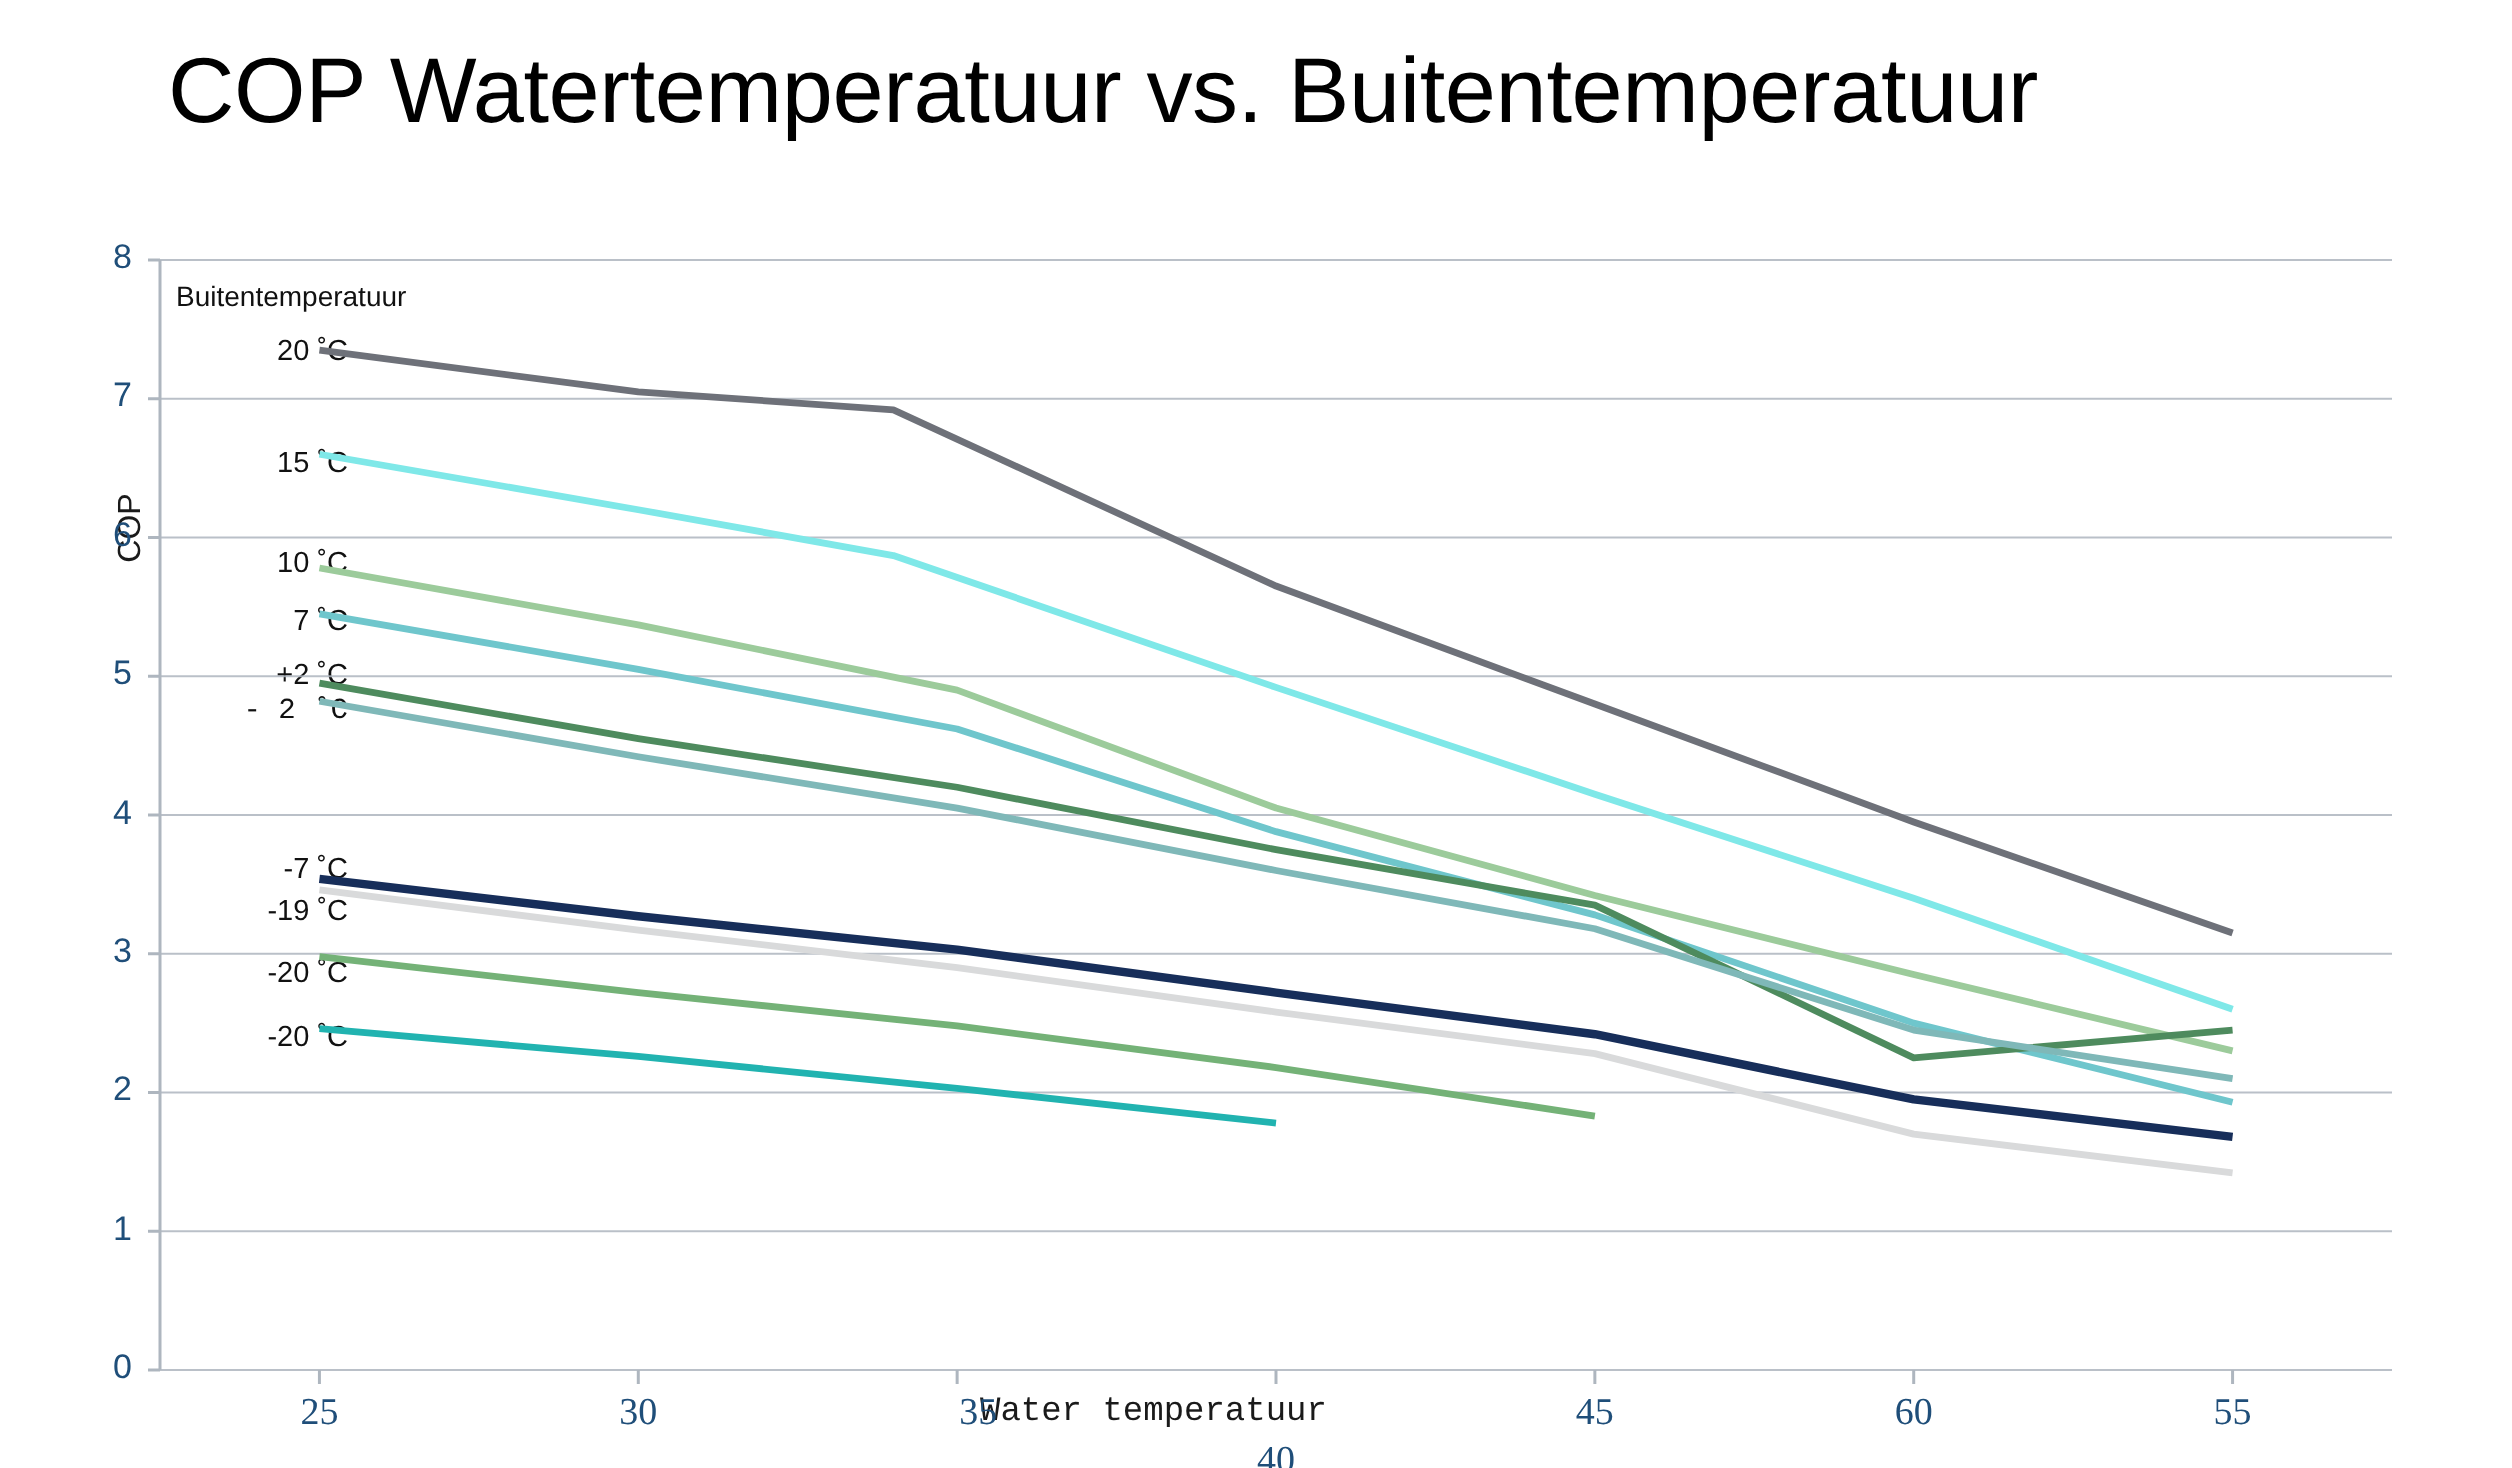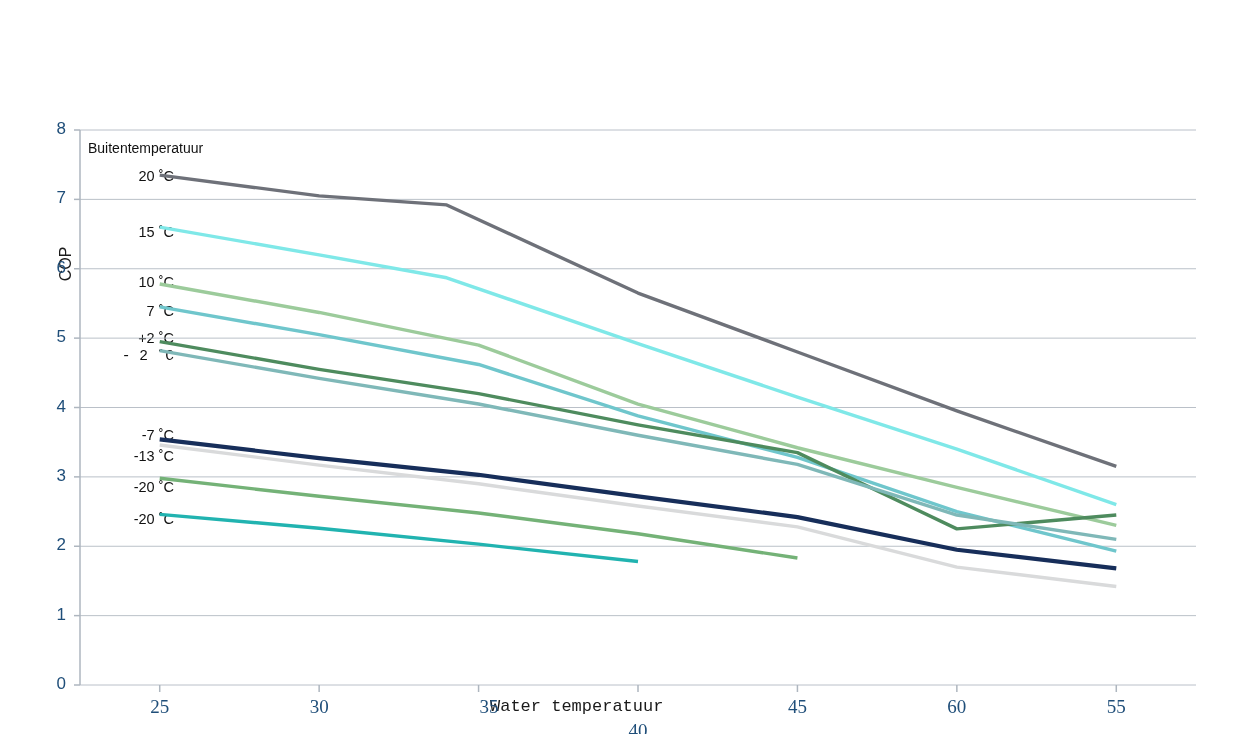--- a/index.html
+++ b/index.html
@@ -65,20 +65,21 @@
     font-family:"Liberation Sans", sans-serif;
     text-align:right;
     width:86px;
   }
 </style>
 </head>
 <body>
 
 <div id="chart-root">
 
+  <div class="chart-title">COP Watertemperatuur vs. Buitentemperatuur</div>
 
   <div class="ylabel">COP</div>
   <div class="xlabel">Water temperatuur</div>
 
   <div class="legend-title">Buitentemperatuur</div>
 
   <div id="yticks">
       <div class="tick-y" style="left: 36px; top: 674px;">0</div>
       <div class="tick-y" style="left: 36px; top: 604.625px;">1</div>
       <div class="tick-y" style="left: 36px; top: 535.25px;">2</div>
@@ -99,21 +100,21 @@
       <div class="tick-x" style="left: 1096.29px; top: 696px;">55</div>
     </div>
   <div id="legend">
       <div class="legend-item" style="left: 88px; top: 168px;">20 ˚C</div>
       <div class="legend-item" style="left: 88px; top: 224px;">15 ˚C</div>
       <div class="legend-item" style="left: 88px; top: 274px;">10 ˚C</div>
       <div class="legend-item" style="left: 88px; top: 303px;">7 ˚C</div>
       <div class="legend-item" style="left: 88px; top: 330px;">+2 ˚C</div>
       <div class="legend-item" style="left: 88px; top: 348px; font-family: Liberation Mono, monospace;">- 2 ˚C</div>
       <div class="legend-item" style="left: 88px; top: 427px;">-7 ˚C</div>
-      <div class="legend-item" style="left: 88px; top: 448px;">-13 ˚C</div>
+      <div class="legend-item" style="left: 88px; top: 448px;">-19 ˚C</div>
       <div class="legend-item" style="left: 88px; top: 479px;">-20 ˚C</div>
       <div class="legend-item" style="left: 88px; top: 511px;">-20 ˚C</div>
     </div>
 
   <svg class="plot-svg" id="plot" width="1256" height="734">
       <line x1="80" y1="685" x2="1196" y2="685" stroke="#AEB6BF" stroke-width="1" opacity="0.85"></line>
       <line x1="80" y1="615.625" x2="1196" y2="615.625" stroke="#AEB6BF" stroke-width="1" opacity="0.85"></line>
       <line x1="80" y1="546.25" x2="1196" y2="546.25" stroke="#AEB6BF" stroke-width="1" opacity="0.85"></line>
       <line x1="80" y1="476.875" x2="1196" y2="476.875" stroke="#AEB6BF" stroke-width="1" opacity="0.85"></line>
       <line x1="80" y1="407.5" x2="1196" y2="407.5" stroke="#AEB6BF" stroke-width="1" opacity="0.85"></line>

